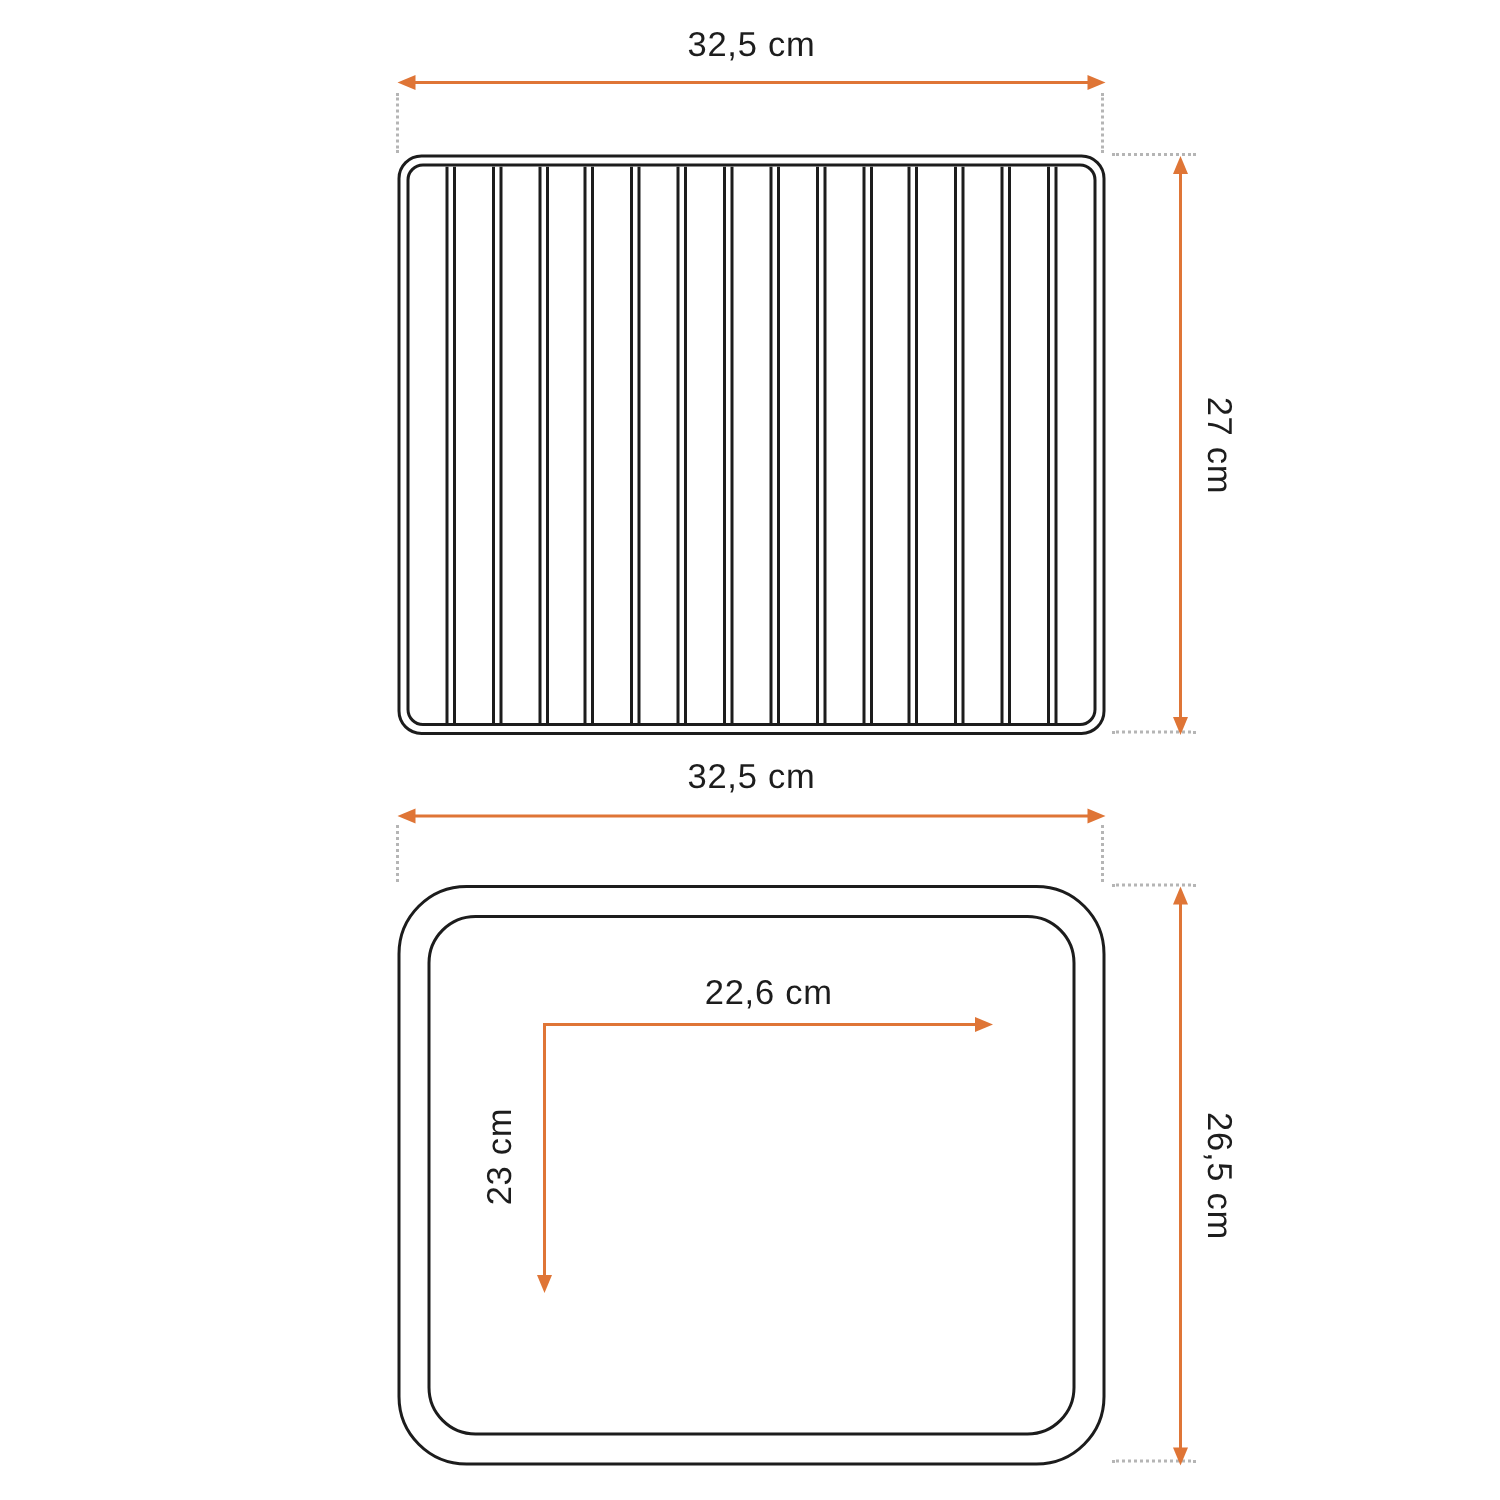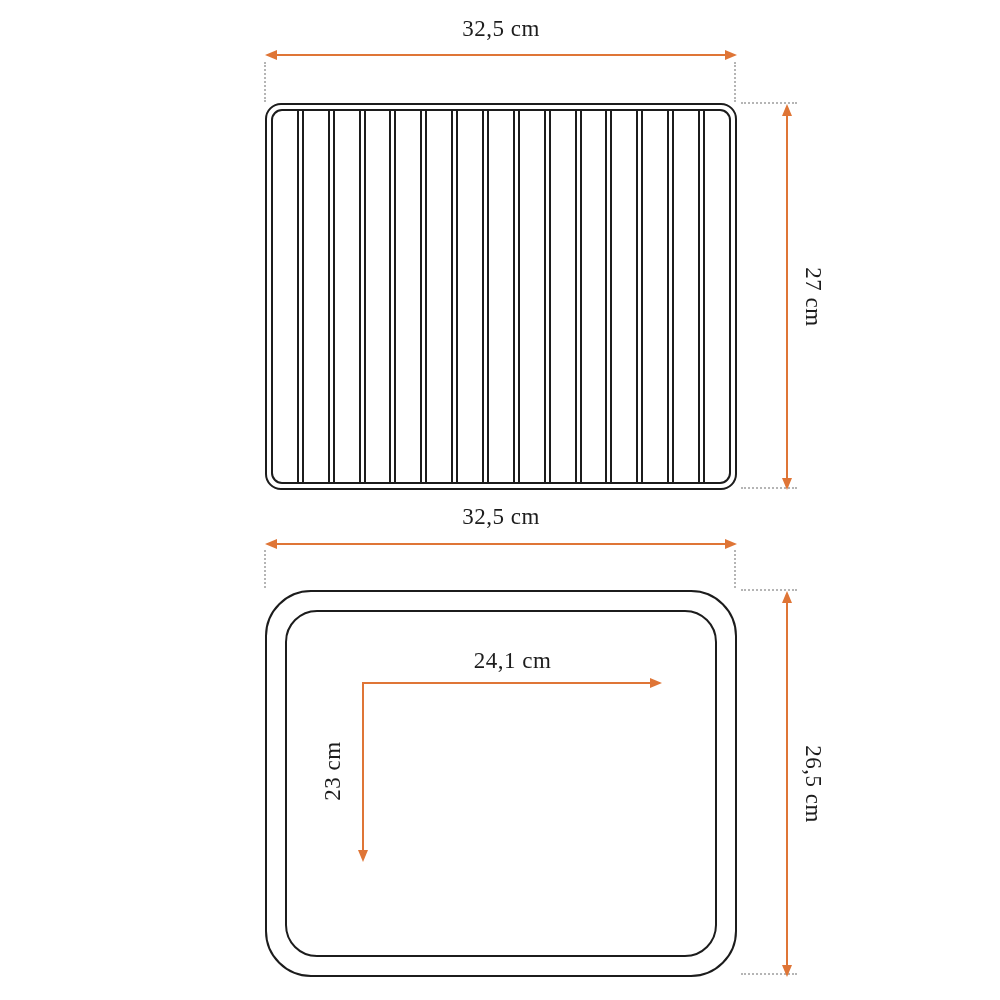--- a/index.html
+++ b/index.html
@@ -1,21 +1,21 @@
 <!DOCTYPE html>
 <html style="--accent: #df7536; --outline: #1c1c1c; --guide: #b5b5b5; --text: #1d1d1d; --background: #ffffff;"><head>
 <meta charset="utf-8">
 <style>
   html, body { margin: 0; padding: 0; background: #ffffff; }
   .canvas {
     position: relative;
     width: 1000px;
     height: 1000px;
     background: var(--background, #ffffff);
-    font-family: Liberation Serif, serif;
+    font-family: Liberation Sans, sans-serif;
     color: var(--text, #1d1d1d);
     overflow: hidden;
   }
   * { box-sizing: border-box; }
 
   
   .dim-label {
     position: absolute;
     font-size: 23px;
     letter-spacing: 0.5px;
@@ -142,21 +142,21 @@
       <div class="head-right"></div>
     </div>
 
     <div class="guide-v" style="left:264px; top:550px; height:38px;"></div>
     <div class="guide-v" style="left:734px; top:550px; height:38px;"></div>
 
     <div class="tray-outer">
       <div class="tray-inner"></div>
     </div>
 
-    <div class="dim-label centered" style="left:363px; top:648px; width:299px;">24,1 cm</div>
+    <div class="dim-label centered" style="left:363px; top:648px; width:299px;">22,6 cm</div>
 
     <div class="harrow head-right-only" style="left:363px; top:677px; width:299px;">
       <div class="line"></div>
       <div class="head-right"></div>
     </div>
 
     <div class="varrow head-bottom-only" style="left:357px; top:682px; height:180px;">
       <div class="line"></div>
       <div class="head-bottom"></div>
     </div>

